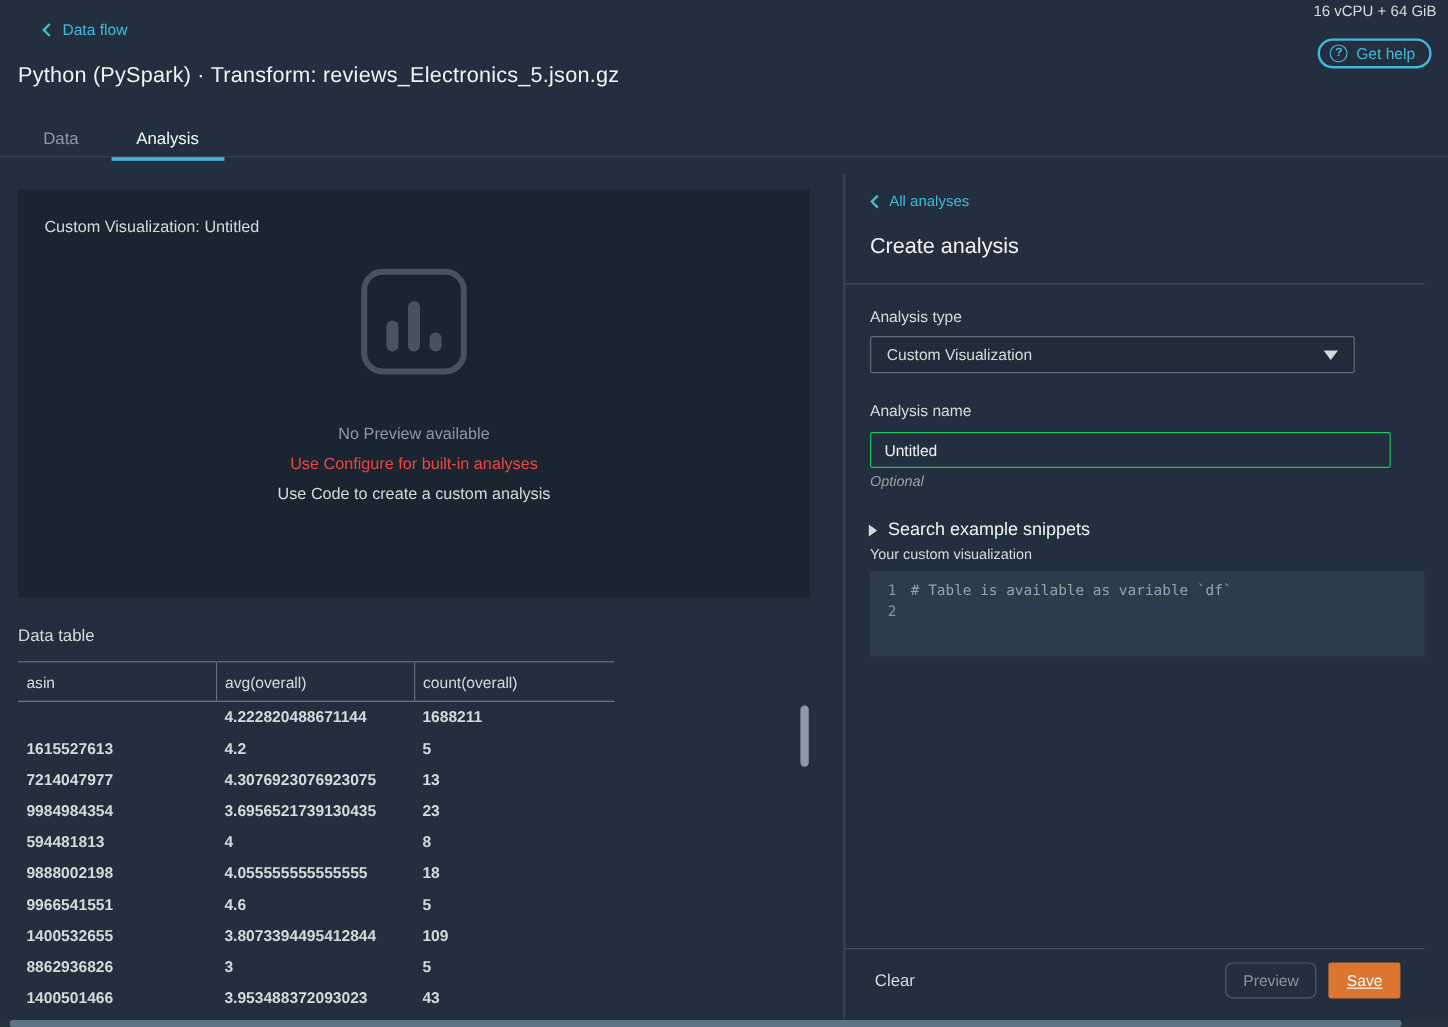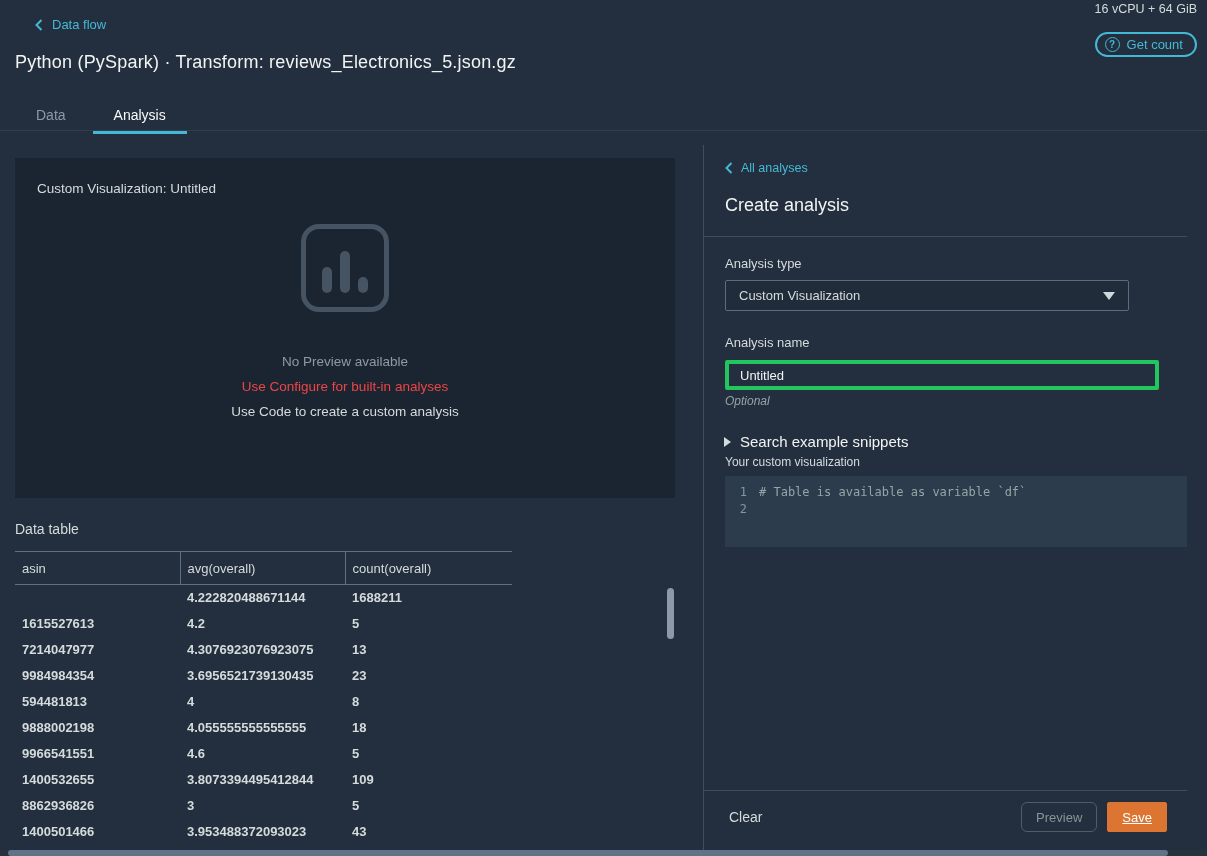--- a/index.html
+++ b/index.html
@@ -62,21 +62,21 @@
   .hr1 { top: 236px; } .hr2 { top: 790px; }
   .field-label { position: absolute; left: 725px; font-size: 13px; color: #d5dbdb; }
   .lbl-type { top: 256px; } .lbl-name { top: 335px; }
   .select { position: absolute; left: 725px; top: 280px; width: 404px; height: 31px;
     background: #202c3a; border: 1px solid #5f6b7a; border-radius: 2px;
     display: flex; align-items: center; justify-content: space-between; padding: 0 13px;
     font-size: 13px; color: #d5dbdb; cursor: pointer; }
   .caret { width: 0; height: 0; border-left: 6px solid transparent; border-right: 6px solid transparent;
     border-top: 8px solid #d0d8dc; }
   .text-input { position: absolute; left: 725px; top: 360px; width: 434px; height: 30px;
-    background: transparent; border: 4px solid #22c55e; border-radius: 2px; padding: 0 11px;
+    background: transparent; border: 1px solid #22c55e; border-radius: 2px; padding: 0 11px;
     color: #f2f3f3; font-size: 13px; font-family: inherit; outline: none; }
   .optional { position: absolute; left: 725px; top: 394px; font-size: 12px; font-style: italic; color: #95a5a6; text-align: center; }
   .snippets { position: absolute; left: 724px; top: 433px; display: flex; align-items: center; gap: 9px;
     color: #f2f3f3; font-size: 15px; cursor: pointer; }
   .tri { width: 0; height: 0; border-top: 5px solid transparent; border-bottom: 5px solid transparent;
     border-left: 7px solid #d5dbdb; }
   .editor-label { position: absolute; left: 725px; top: 455px; font-size: 12px; color: #d5dbdb; }
   .code-editor { position: absolute; left: 725px; top: 476px; width: 462px; height: 71px;
     background: #2c3c4c; padding: 8px 0; font-family: "DejaVu Sans Mono", monospace;
     font-size: 12px; line-height: 16.5px; cursor: text; overflow: hidden; }
@@ -102,21 +102,21 @@
   <div class="back-link">
     <svg width="8" height="12" viewBox="0 0 8 12">
         <path d="M6.5 1 L1.5 6 L6.5 11" fill="none" stroke="#44b9d6" stroke-width="2"></path>
       </svg>
     <span>Data flow</span>
   </div>
   <div class="topbar-right">
     <span class="resources">16 vCPU + 64 GiB</span>
     <button class="get-help">
       <span class="help-icon">?</span>
-      <span>Get count</span>
+      <span>Get help</span>
     </button>
   </div>
 
   <h1 class="page-title">Python (PySpark) · Transform: reviews_Electronics_5.json.gz</h1>
 
   <div class="tabs">
     <div class="tab">Data</div>
     <div class="tab active">Analysis</div>
   </div>
   <div class="tabs-divider"></div>

